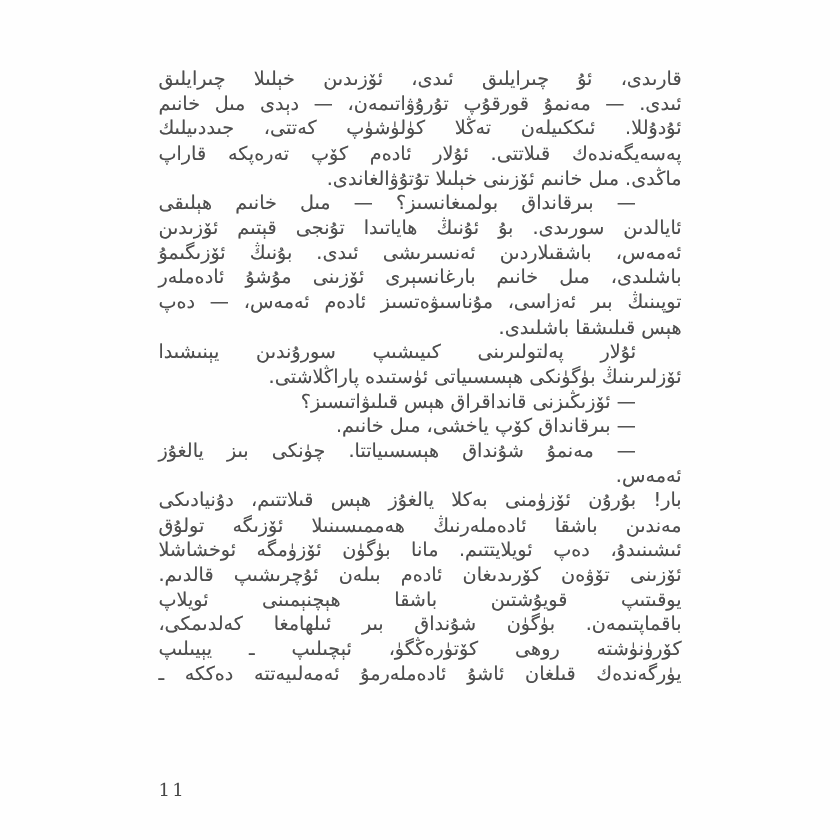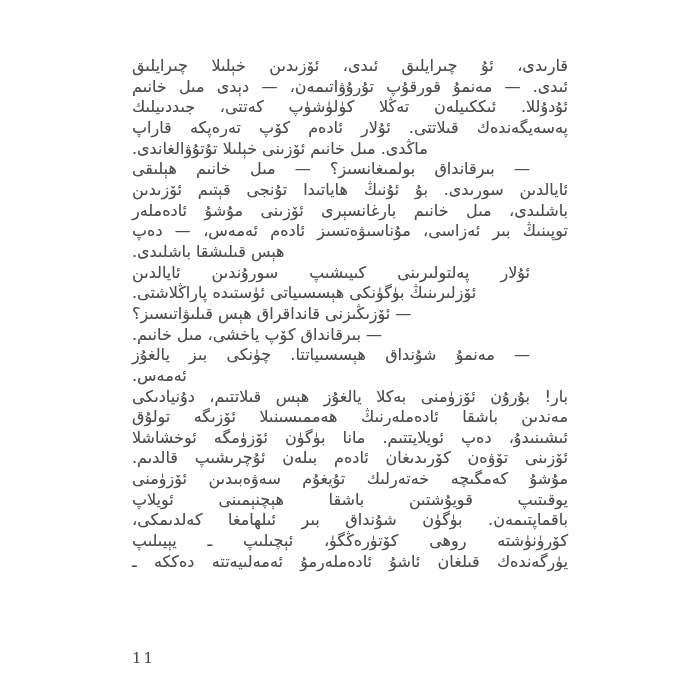--- a/index.html
+++ b/index.html
@@ -20,21 +20,21 @@
     width:436px;
     direction:rtl;
     unicode-bidi:embed;
     color:#4e4e4e;
     font-size:16px;
     line-height:20.65px;
     text-shadow:0 0 0.5px rgba(90,90,90,0.45);
   }
   .ln{
     min-height:20.65px;
-    text-align:left;
+    text-align:right;
   }
   .ln.j{
     text-align:justify;
     text-align-last:justify;
     text-justify:inter-word;
   }
   .ln.in{
     padding-right:38px;
   }
   .page-number{
@@ -54,34 +54,34 @@
 
 <div class="page">
   <div class="text-block">
     <div class="ln j">قارىدى، ئۇ چىرايلىق ئىدى، ئۆزىدىن خېلىلا چىرايلىق</div>
     <div class="ln j">ئىدى. — مەنمۇ قورقۇپ تۇرۇۋاتىمەن، — دېدى مىل خانىم</div>
     <div class="ln j">ئۇدۇللا. ئىككىيلەن تەڭلا كۈلۈشۈپ كەتتى، جىددىيلىك</div>
     <div class="ln j">پەسەيگەندەك قىلاتتى. ئۇلار ئادەم كۆپ تەرەپكە قاراپ</div>
     <div class="ln">ماڭدى. مىل خانىم ئۆزىنى خېلىلا تۇتۇۋالغاندى.</div>
     <div class="ln j in">— بىرقانداق بولمىغانسىز؟ — مىل خانىم ھېلىقى</div>
     <div class="ln j">ئايالدىن سورىدى. بۇ ئۇنىڭ ھاياتىدا تۇنجى قېتىم ئۆزىدىن</div>
+    <div class="ln j">ئەمەس، باشقىلاردىن ئەنسىرىشى ئىدى. بۇنىڭ ئۆزىگىمۇ</div>
     <div class="ln j">باشلىدى، مىل خانىم بارغانسېرى ئۆزىنى مۇشۇ ئادەملەر</div>
     <div class="ln j">توپىنىڭ بىر ئەزاسى، مۇناسىۋەتسىز ئادەم ئەمەس، — دەپ</div>
     <div class="ln">ھېس قىلىشقا باشلىدى.</div>
-    <div class="ln j in">ئۇلار پەلتولىرىنى كىيىشىپ سورۇندىن ئايالدىن</div>
+    <div class="ln j in">ئۇلار پەلتولىرىنى كىيىشىپ سورۇندىن يېنىشىدا</div>
     <div class="ln">ئۆزلىرىنىڭ بۈگۈنكى ھېسسىياتى ئۈستىدە پاراڭلاشتى.</div>
     <div class="ln in">— ئۆزىڭىزنى قانداقراق ھېس قىلىۋاتىسىز؟</div>
     <div class="ln in">— بىرقانداق كۆپ ياخشى، مىل خانىم.</div>
     <div class="ln j in">— مەنمۇ شۇنداق ھېسسىياتتا. چۈنكى بىز يالغۇز</div>
     <div class="ln">ئەمەس.</div>
     <div class="ln j">بار! بۇرۇن ئۆزۈمنى بەكلا يالغۇز ھېس قىلاتتىم، دۇنيادىكى</div>
     <div class="ln j">مەندىن باشقا ئادەملەرنىڭ ھەممىسىنىلا ئۆزىگە تولۇق</div>
     <div class="ln j">ئىشىنىدۇ، دەپ ئويلايتتىم. مانا بۈگۈن ئۆزۈمگە ئوخشاشلا</div>
     <div class="ln j">ئۆزىنى تۆۋەن كۆرىدىغان ئادەم بىلەن ئۇچرىشىپ قالدىم.</div>
-    <div class="ln j">مۇشۇ كەمگىچە خەتەرلىك تۇيغۇم سەۋەبىدىن ئۆزۈمنى</div>
     <div class="ln j">يوقىتىپ قويۇشتىن باشقا ھېچنېمىنى ئويلاپ</div>
     <div class="ln j">باقماپتىمەن. بۈگۈن شۇنداق بىر ئىلھامغا كەلدىمكى،</div>
     <div class="ln j">كۆرۈنۈشتە روھى كۆتۈرەڭگۈ، ئېچىلىپ ـ يېيىلىپ</div>
     <div class="ln j">يۈرگەندەك قىلغان ئاشۇ ئادەملەرمۇ ئەمەلىيەتتە دەككە ـ</div>
   </div>
 
   <div class="page-number">11</div>
 </div>
 
 </body></html>

